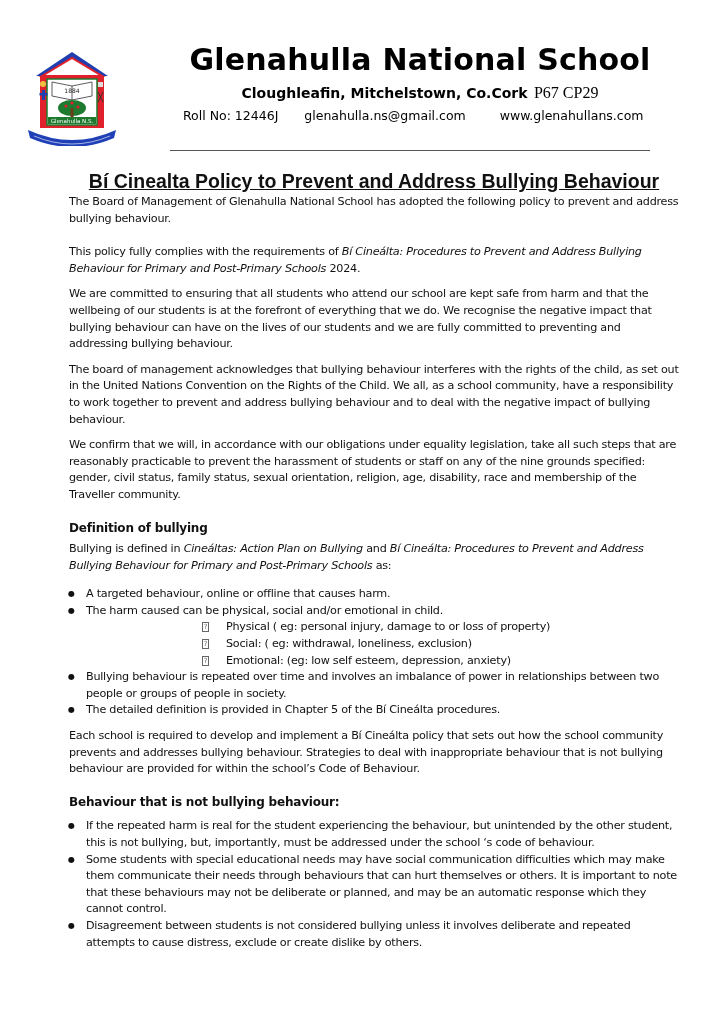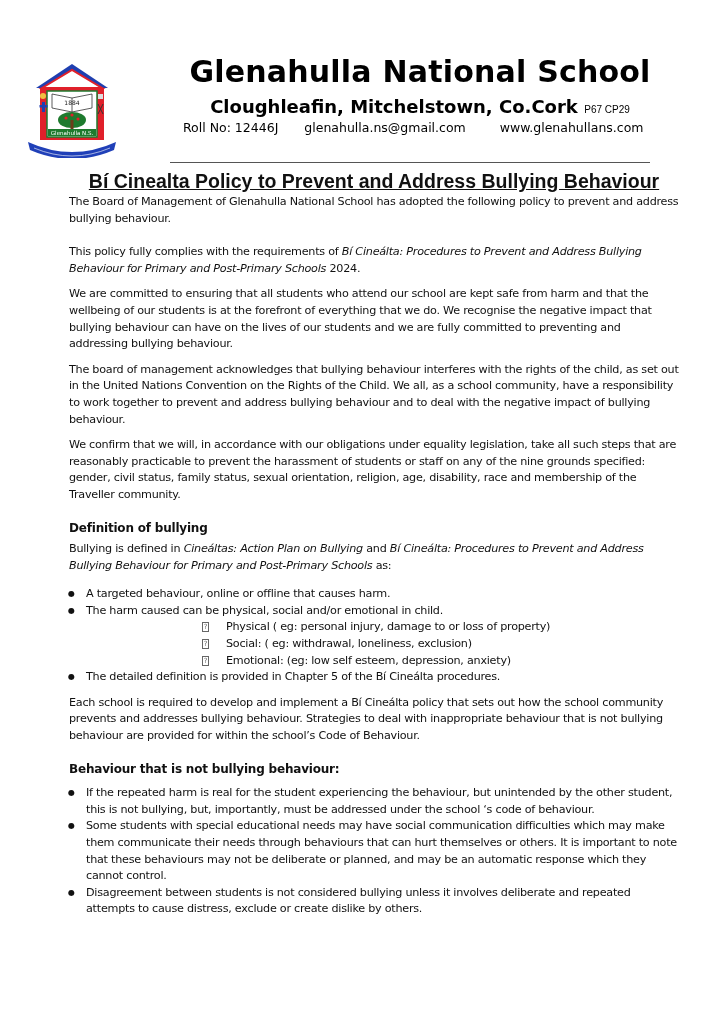--- a/index.html
+++ b/index.html
@@ -1,25 +1,25 @@
 <!DOCTYPE html>
 <html><head>
   <meta charset="utf-8">
   <style>
     * { box-sizing: border-box; margin: 0; padding: 0; }
     html, body { width: 724px; height: 1024px; background: #ffffff; overflow: hidden; }
     body { font-family: "Liberation Sans", sans-serif; color: #111; position: relative; }
 
-    .header { position: absolute; left: 0; top: 16px; width: 724px; height: 150px; }
+    .header { position: absolute; left: 0; top: 4px; width: 724px; height: 150px; }
     .logo { position: absolute; left: 22px; top: 42px; width: 100px; height: 100px; }
     .school-name { position: absolute; left: 180px; top: 38px; width: 480px; text-align: center;
       font-family: "DejaVu Sans", sans-serif; font-weight: bold; font-size: 30px; letter-spacing: 0.2px; color: #000; }
     .address-line { position: absolute; left: 180px; top: 80px; width: 480px; text-align: center; color: #000; }
-    .address-main { font-family: "DejaVu Sans", sans-serif; font-weight: bold; font-size: 18px; }
-    .address-code { font-family: Liberation Sans, sans-serif; font-size: 10px; margin-left: 2px; }
+    .address-main { font-family: "DejaVu Sans", sans-serif; font-weight: bold; font-size: 14px; }
+    .address-code { font-family: Liberation Serif, serif; font-size: 16px; margin-left: 2px; }
     .contact-line { position: absolute; left: 180px; top: 104px; width: 470px; display: flex;
       font-family: "DejaVu Sans", sans-serif; font-size: 12.5px; color: #000; }
     .contact-line span:nth-child(1) { margin-left: 3px; }
     .contact-line span:nth-child(2) { margin-left: 26px; }
     .contact-line span:nth-child(3) { margin-left: 34px; }
     .rule { position: absolute; left: 170px; top: 146px; width: 480px; height: 1px; background: #555; }
 
     .title { position: absolute; left: 12px; top: 160px; width: 724px; text-align: center;
       font-family: "Liberation Sans", sans-serif; font-weight: bold; font-size: 19.5px; text-decoration: underline; color: #111; margin-top: 10px; }
 
@@ -104,20 +104,21 @@
   <ul class="bullets">
     <li>A targeted behaviour, online or offline that causes harm.</li>
     <li>
       <span>The harm caused can be physical, social and/or emotional in child.</span>
       <ul class="sub">
         <li><span class="box-glyph">?</span><span>Physical ( eg: personal injury, damage to or loss of property)</span></li>
         <li><span class="box-glyph">?</span><span>Social: ( eg: withdrawal, loneliness, exclusion)</span></li>
         <li><span class="box-glyph">?</span><span>Emotional: (eg: low self esteem, depression, anxiety)</span></li>
       </ul>
     </li>
+    <li>Bullying behaviour is repeated over time and involves an imbalance of power in relationships between two people or groups of people in society.</li>
     <li>The detailed definition is provided in Chapter 5 of the Bí Cineálta procedures.</li>
   </ul>
 
   <p>Each school is required to develop and implement a Bí Cineálta policy that sets out how the school community prevents and addresses bullying behaviour. Strategies to deal with inappropriate behaviour that is not bullying behaviour are provided for within the school’s Code of Behaviour.</p>
 
   <h2>Behaviour that is not bullying behaviour:</h2>
   <ul class="bullets" style="margin-top:8px">
     <li>If the repeated harm is real for the student experiencing the behaviour, but unintended by the other student, this is not bullying, but, importantly, must be addressed under the school ‘s code of behaviour.</li>
     <li>Some students with special educational needs may have social communication difficulties which may make them communicate their needs through behaviours that can hurt themselves or others. It is important to note that these behaviours may not be deliberate or planned, and may be an automatic response which they cannot control.</li>
     <li>Disagreement between students is not considered bullying unless it involves deliberate and repeated attempts to cause distress, exclude or create dislike by others.</li>

